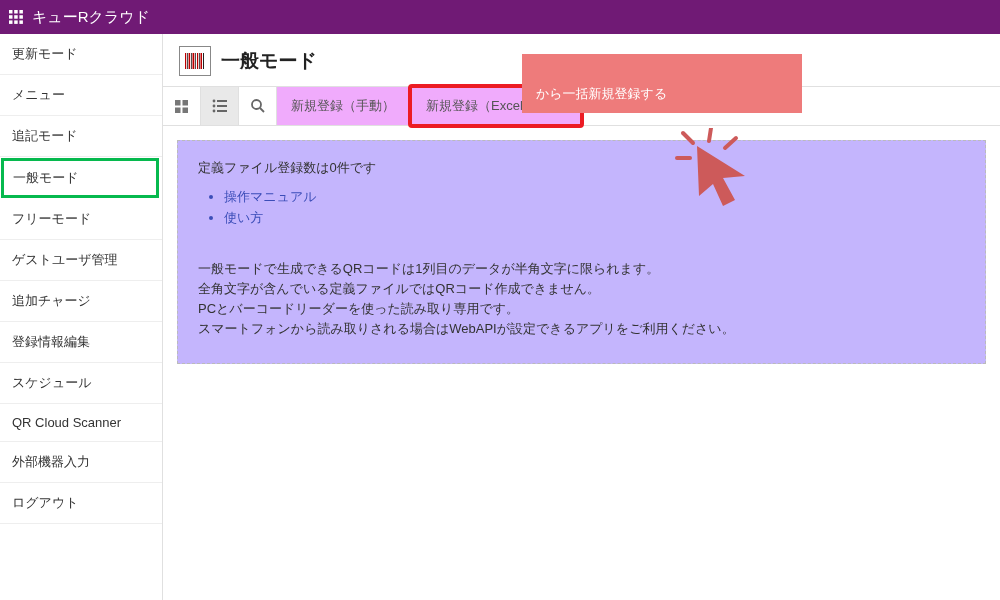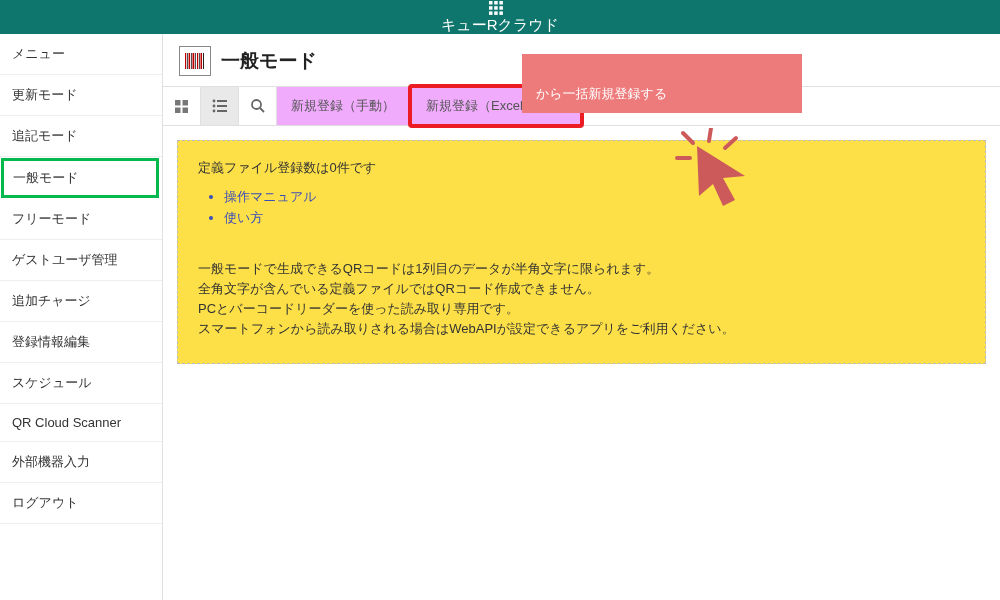--- a/index.html
+++ b/index.html
@@ -5,28 +5,27 @@
     * { margin: 0; padding: 0; box-sizing: border-box; }
     body {
       font-family: "Meiryo", "Hiragino Kaku Gothic Pro", sans-serif;
       background: #fff;
       width: 1000px;
       height: 600px;
       overflow: hidden;
       position: relative;
     }
     .header {
-      background: #0f766e;
+      background: #701a75;
       color: #fff;
       height: 34px;
       display: flex;
       align-items: center;
       padding: 0 8px;
       width: 100%;
-      flex-direction: column;
     }
     .header-icon {
       display: inline-flex;
       margin-right: 8px;
     }
     .header-title {
       font-size: 15px;
       font-weight: normal;
     }
     .layout {
@@ -122,21 +121,21 @@
       display: flex;
       align-items: center;
     }
     .toolbar-red-box .toolbar-text-btn {
       border-right: none;
       height: 36px;
     }
     .content-panel {
       margin: 14px;
       border: 1px dashed #bbb;
-      background: #fde047;
+      background: #c4b5fd;
       padding: 18px 20px 24px 20px;
     }
     .panel-heading {
       font-size: 13px;
       color: #333;
       margin-bottom: 10px;
     }
     .link-list {
       list-style: disc;
       padding-left: 26px;
@@ -188,22 +187,22 @@
       <rect x="1" y="11.4" width="3.5" height="3.5" fill="#fff"></rect>
       <rect x="6.2" y="11.4" width="3.5" height="3.5" fill="#fff"></rect>
       <rect x="11.4" y="11.4" width="3.5" height="3.5" fill="#fff"></rect>
     </svg>
   </span>
   <span class="header-title">キューRクラウド</span>
 </div>
 
 <div class="layout">
   <nav class="sidebar">
+    <div class="sidebar-item">更新モード</div>
     <div class="sidebar-item heading">メニュー</div>
-    <div class="sidebar-item">更新モード</div>
     <div class="sidebar-item">追記モード</div>
     <div class="sidebar-item active-green">一般モード</div>
     <div class="sidebar-item">フリーモード</div>
     <div class="sidebar-item">ゲストユーザ管理</div>
     <div class="sidebar-item">追加チャージ</div>
     <div class="sidebar-item">登録情報編集</div>
     <div class="sidebar-item">スケジュール</div>
     <div class="sidebar-item">QR Cloud Scanner</div>
     <div class="sidebar-item">外部機器入力</div>
     <div class="sidebar-item">ログアウト</div>

